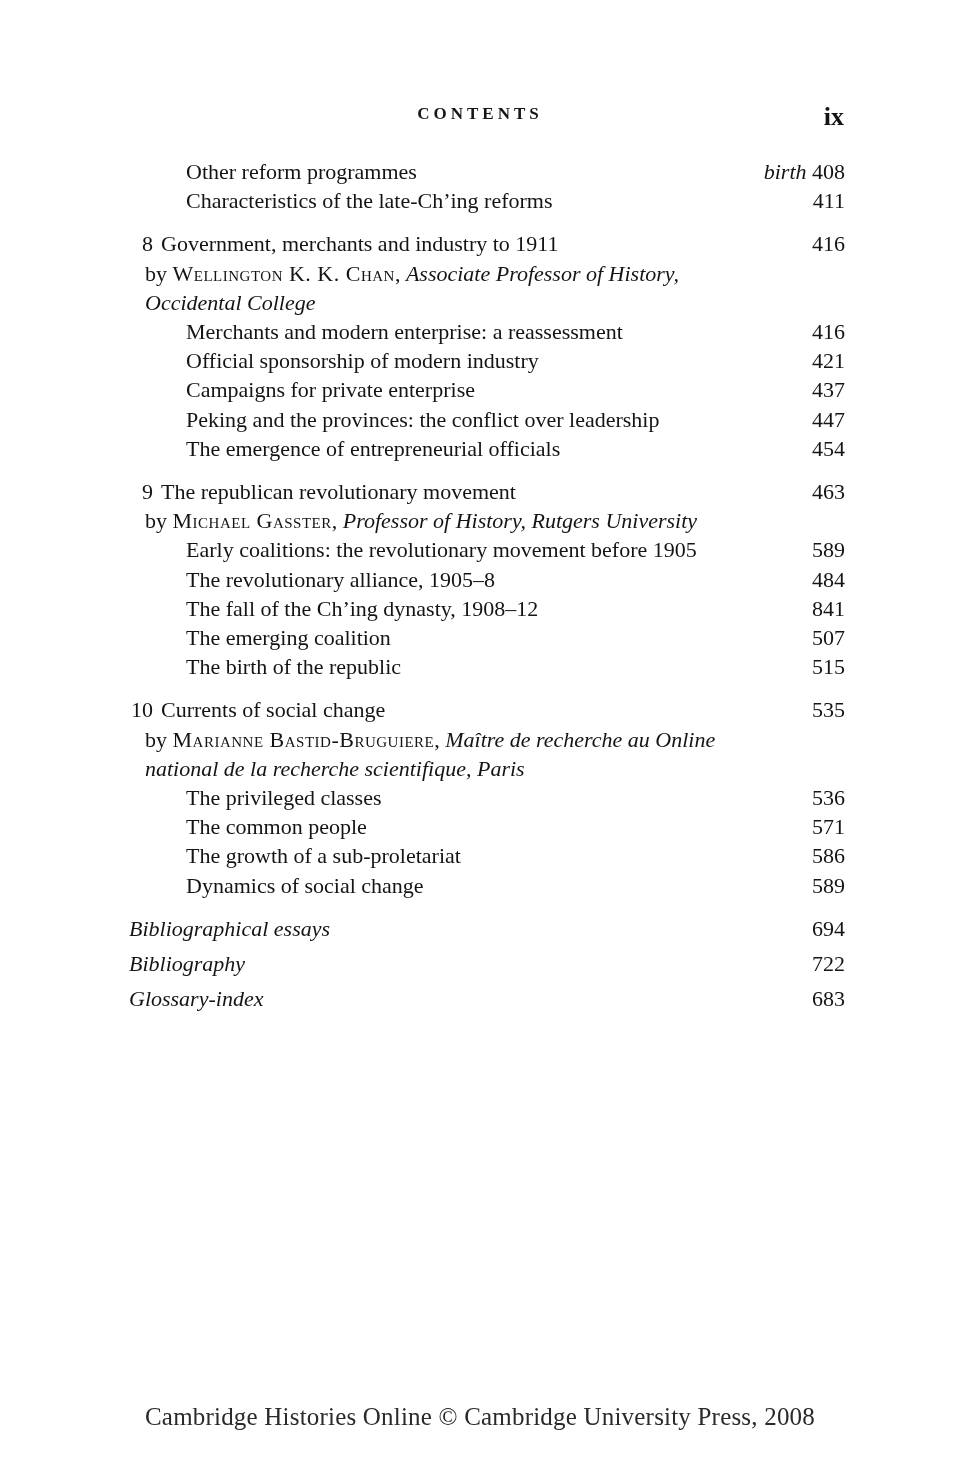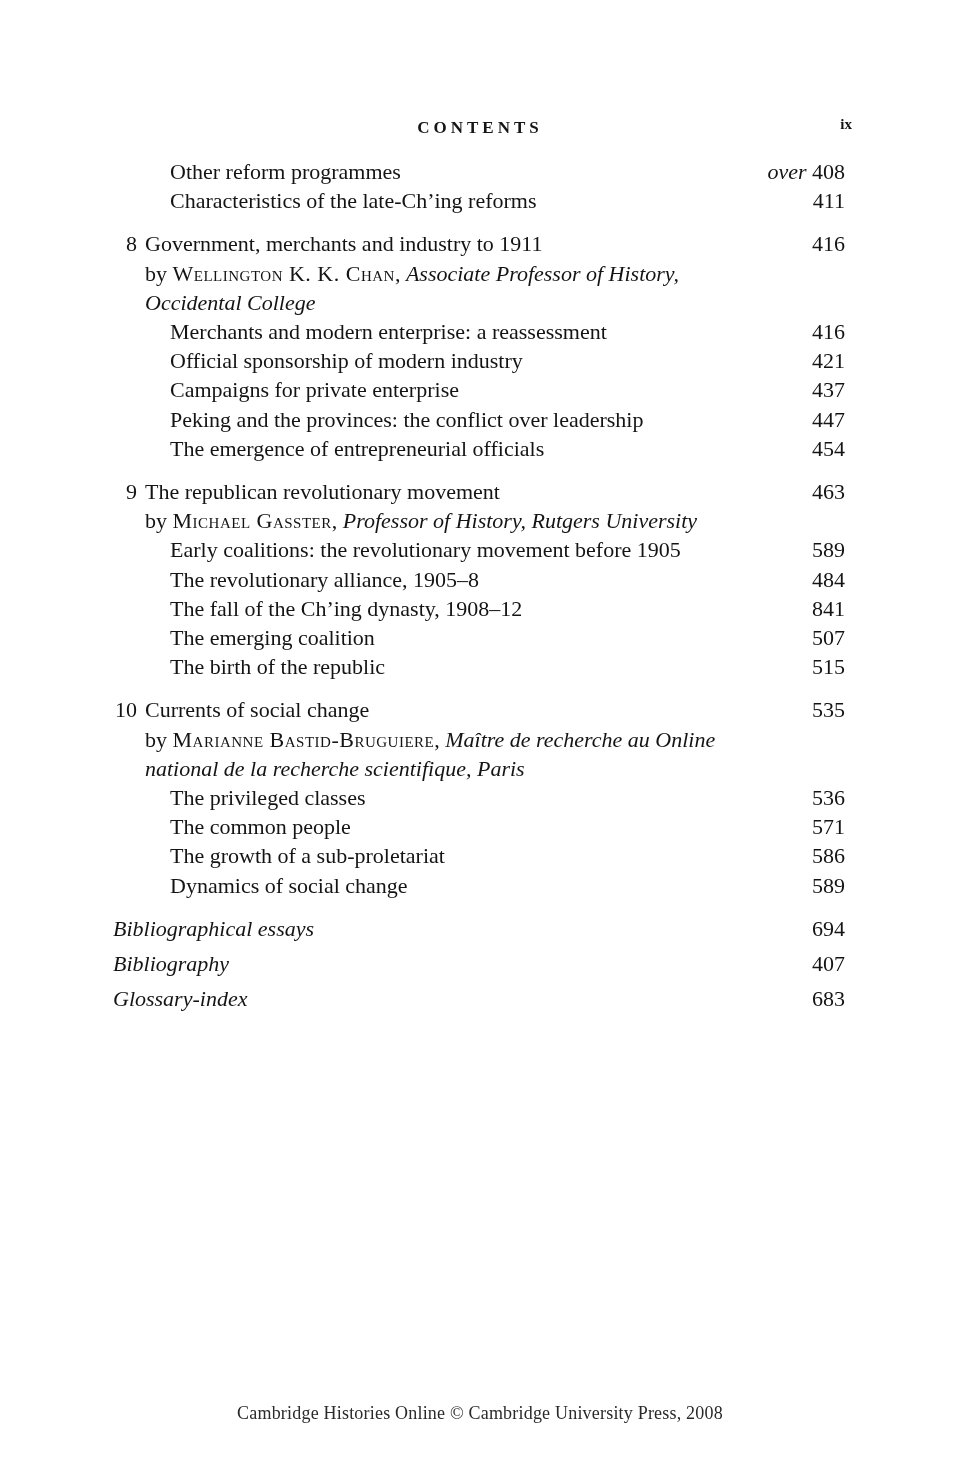--- a/index.html
+++ b/index.html
@@ -14,50 +14,50 @@
     font-family: "Liberation Serif", "DejaVu Serif", serif;
     color: #141414;
     overflow: hidden;
   }
   .page-header {
     position: absolute;
     top: 104px;
     left: 0;
     width: 960px;
     height: 30px;
-    margin-top: 14px;
   }
   .running-head {
     position: absolute;
     left: 0;
     right: 0;
     text-align: center;
     font-size: 17px;
     font-weight: 700;
     letter-spacing: 4px;
     color: #161616;
   }
   .folio {
     position: absolute;
-    right: 108px;
+    right: 116px;
     top: -2px;
-    font-size: 15px;
+    font-size: 26px;
     font-weight: 700;
   }
   .toc {
     position: absolute;
     top: 157px;
     left: 113px;
     width: 732px;
     font-size: 22px;
     line-height: 29.2px;
   }
   .row {
     display: flex;
     align-items: flex-end;
+    margin-left: 16px;
   }
   .row .label { flex: 1 1 auto; }
   .row .pageno {
     flex: 0 0 auto;
     text-align: right;
     white-space: nowrap;
     padding-left: 12px;
   }
   .row.sub { padding-left: 57px; }
   .row.chapter-row { font-size: 22px; }
@@ -77,38 +77,38 @@
   .byline .sc { font-variant: small-caps; letter-spacing: 0.5px; }
   .byline .it { font-style: italic; }
   .backmatter .label { font-style: italic; }
   .page-prefix { font-style: italic; }
   .page-footer {
     position: absolute;
     top: 1403px;
     left: 0;
     width: 960px;
     text-align: center;
-    font-size: 18px;
+    font-size: 25px;
     font-weight: 400;
     color: #2a2a2a;
     letter-spacing: 0.2px;
   }
 </style>
 </head>
 <body>
 
 <div class="page-header">
   <div class="running-head">CONTENTS</div>
   <div class="folio">ix</div>
 </div>
 
 <div class="toc" id="toc">
     <div class="row sub">
       <span class="label">Other reform programmes</span>
-      <span class="pageno"><span class="page-prefix">over </span>408</span>
+      <span class="pageno"><span class="page-prefix">birth </span>408</span>
     </div>
     <div class="row sub">
       <span class="label">Characteristics of the late-Ch’ing reforms</span>
       <span class="pageno">411</span>
     </div>
     <div class="row chapter-row gap-lg">
       <span class="chap-num">8</span>
       <span class="chap-title">Government, merchants and industry to 1911</span>
       <span class="pageno">416</span>
     </div>
@@ -180,21 +180,21 @@
     <div class="row sub">
       <span class="label">Dynamics of social change</span>
       <span class="pageno">589</span>
     </div>
     <div class="row backmatter gap-lg">
       <span class="label">Bibliographical essays</span>
       <span class="pageno">694</span>
     </div>
     <div class="row backmatter gap-sm">
       <span class="label">Bibliography</span>
-      <span class="pageno">407</span>
+      <span class="pageno">722</span>
     </div>
     <div class="row backmatter gap-sm">
       <span class="label">Glossary-index</span>
       <span class="pageno">683</span>
     </div>
   </div>
 
 <div class="page-footer">Cambridge Histories Online © Cambridge University Press, 2008</div>
 
 </body></html>

